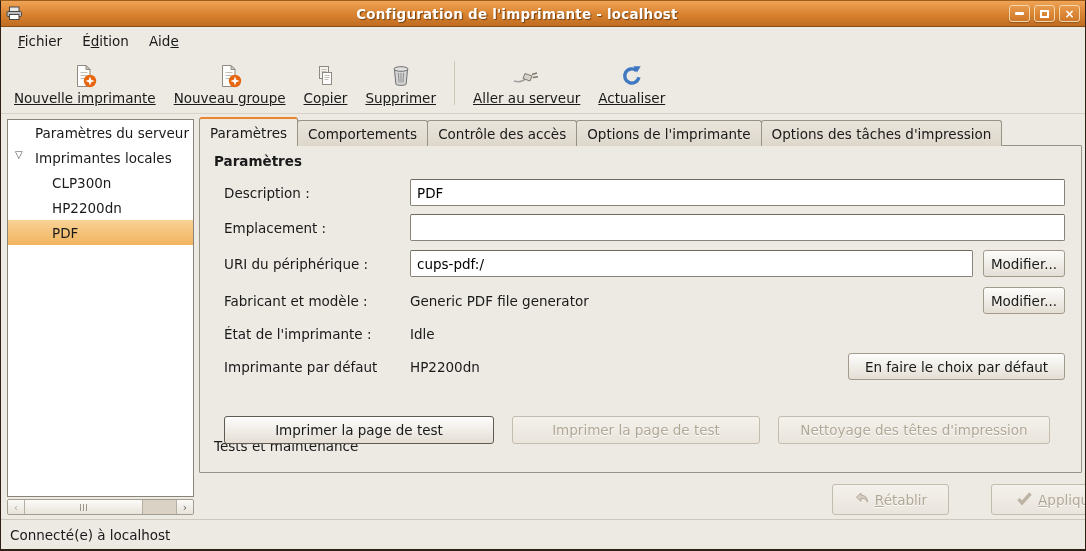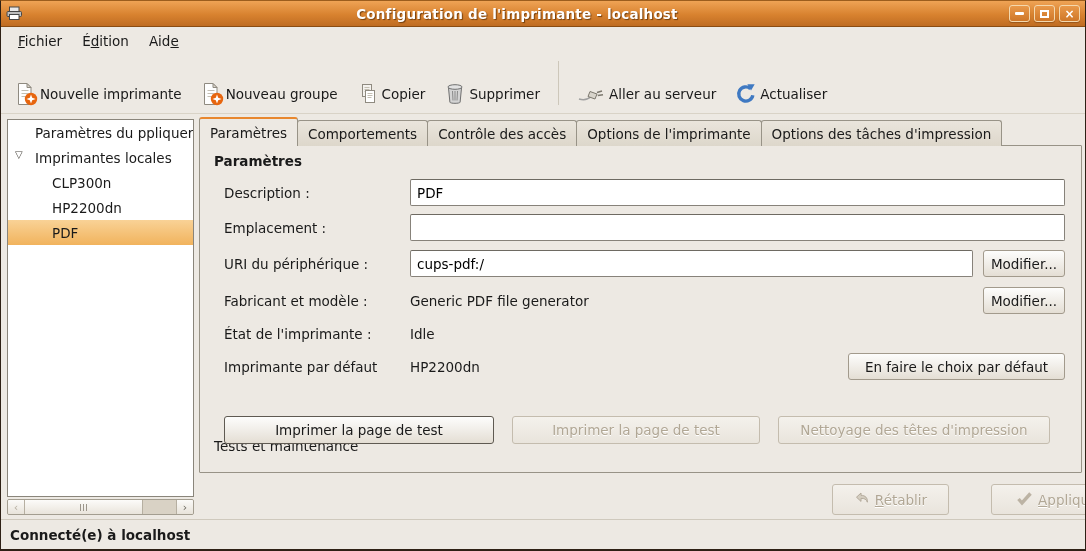--- a/index.html
+++ b/index.html
@@ -44,22 +44,22 @@
   .menu-item { padding:4px 10px; }
   .mn { text-decoration:underline; }
 
   
   .toolbar {
     position:absolute; left:0; top:53px; right:0; height:60px;
     border-bottom:1px solid #d9d3c7;
     display:flex; align-items:flex-end; padding:4px 2px 5px 4px;
   }
   .tool-btn {
-    display:flex; flex-direction:row; align-items:center; gap:2px;
-    padding:2px 9px; border-radius:3px;
+    display:flex; flex-direction:column; align-items:center; gap:2px;
+    padding:2px 9px; border-radius:3px;text-decoration:underline;
   }
   .tool-btn svg { display:block; }
   .tool-sep { width:1px; background:#cdc7ba; align-self:stretch; margin:3px 9px; }
 
   
   .sidebar-box {
     position:absolute; left:6px; top:118px; width:187px; height:378px;
     background:#fff; border:1px solid #8a857b; overflow:hidden;
   }
   .tree-row {
@@ -147,21 +147,21 @@
     background:linear-gradient(#f4f1ec,#e9e4dc);
     border:1px solid #c4bcae; border-radius:3px;
     display:flex; align-items:center; justify-content:center; gap:5px;
     color:#b1a795; text-shadow:0 1px 0 #fff; cursor:default;
   }
 
   
   .statusbar {
     position:absolute; left:0; right:0; bottom:0; height:30px;
     border-top:1px solid #cfc9bd;
-    display:flex; align-items:center; padding-left:9px;font-weight:bold;
+    display:flex; align-items:center; padding-left:9px;
   }
 </style>
 </head>
 <body>
 
 <div class="window">
 
   <div class="titlebar">
     <span class="titlebar-icon">
       <svg width="17" height="15" viewBox="0 0 17 15">
@@ -263,21 +263,21 @@
           <path d="M18.8 13.2A7.1 7.1 0 1 1 16.4 6.6" fill="none" stroke="#3f79c2" stroke-width="3.4"></path>
           <path d="M13.3 2.2h7.4l-3.7 6.4z" fill="#3f79c2"></path>
         </svg>
       </span>
       <span>Actualiser</span>
     </div>
   </div>
 
   <div class="sidebar-box">
     <div class="tree-row">
-      <span class="tree-label lvl0">Paramètres du ppliquer</span>
+      <span class="tree-label lvl0">Paramètres du serveur</span>
     </div>
     <div class="tree-row">
       <span class="expander">▽</span>
       <span class="tree-label lvl0">Imprimantes locales</span>
     </div>
     <div class="tree-row">
       <span class="tree-label lvl1">CLP300n</span>
     </div>
     <div class="tree-row">
       <span class="tree-label lvl1">HP2200dn</span>

